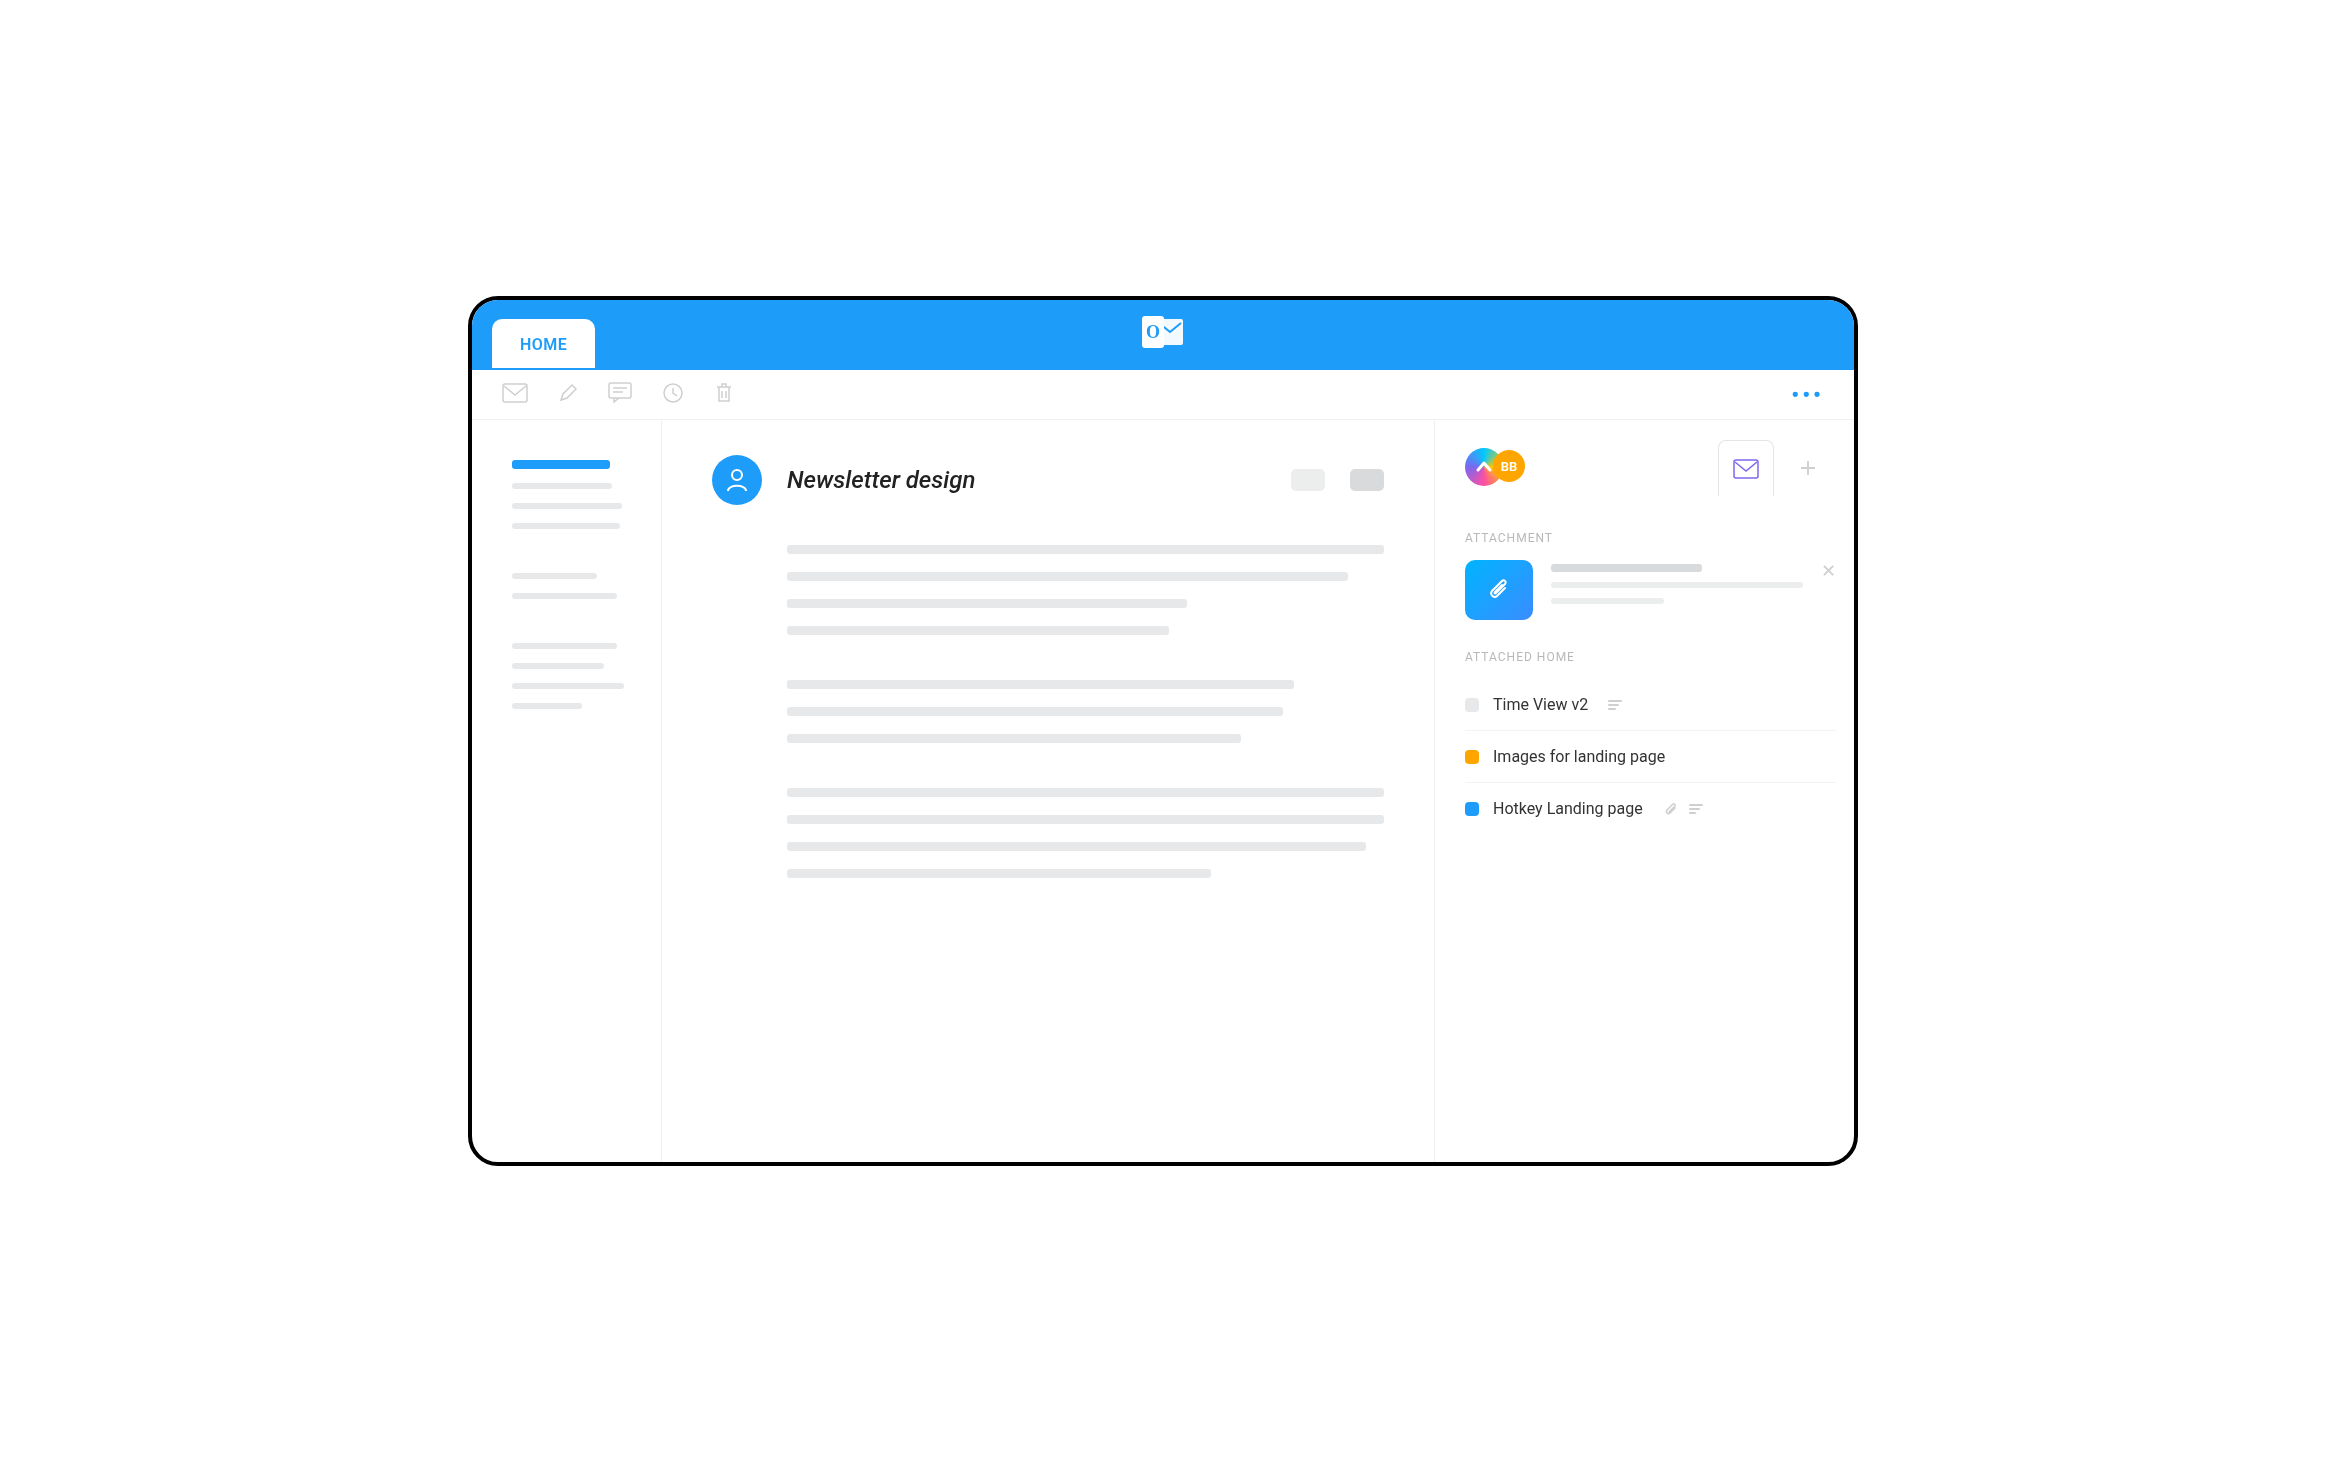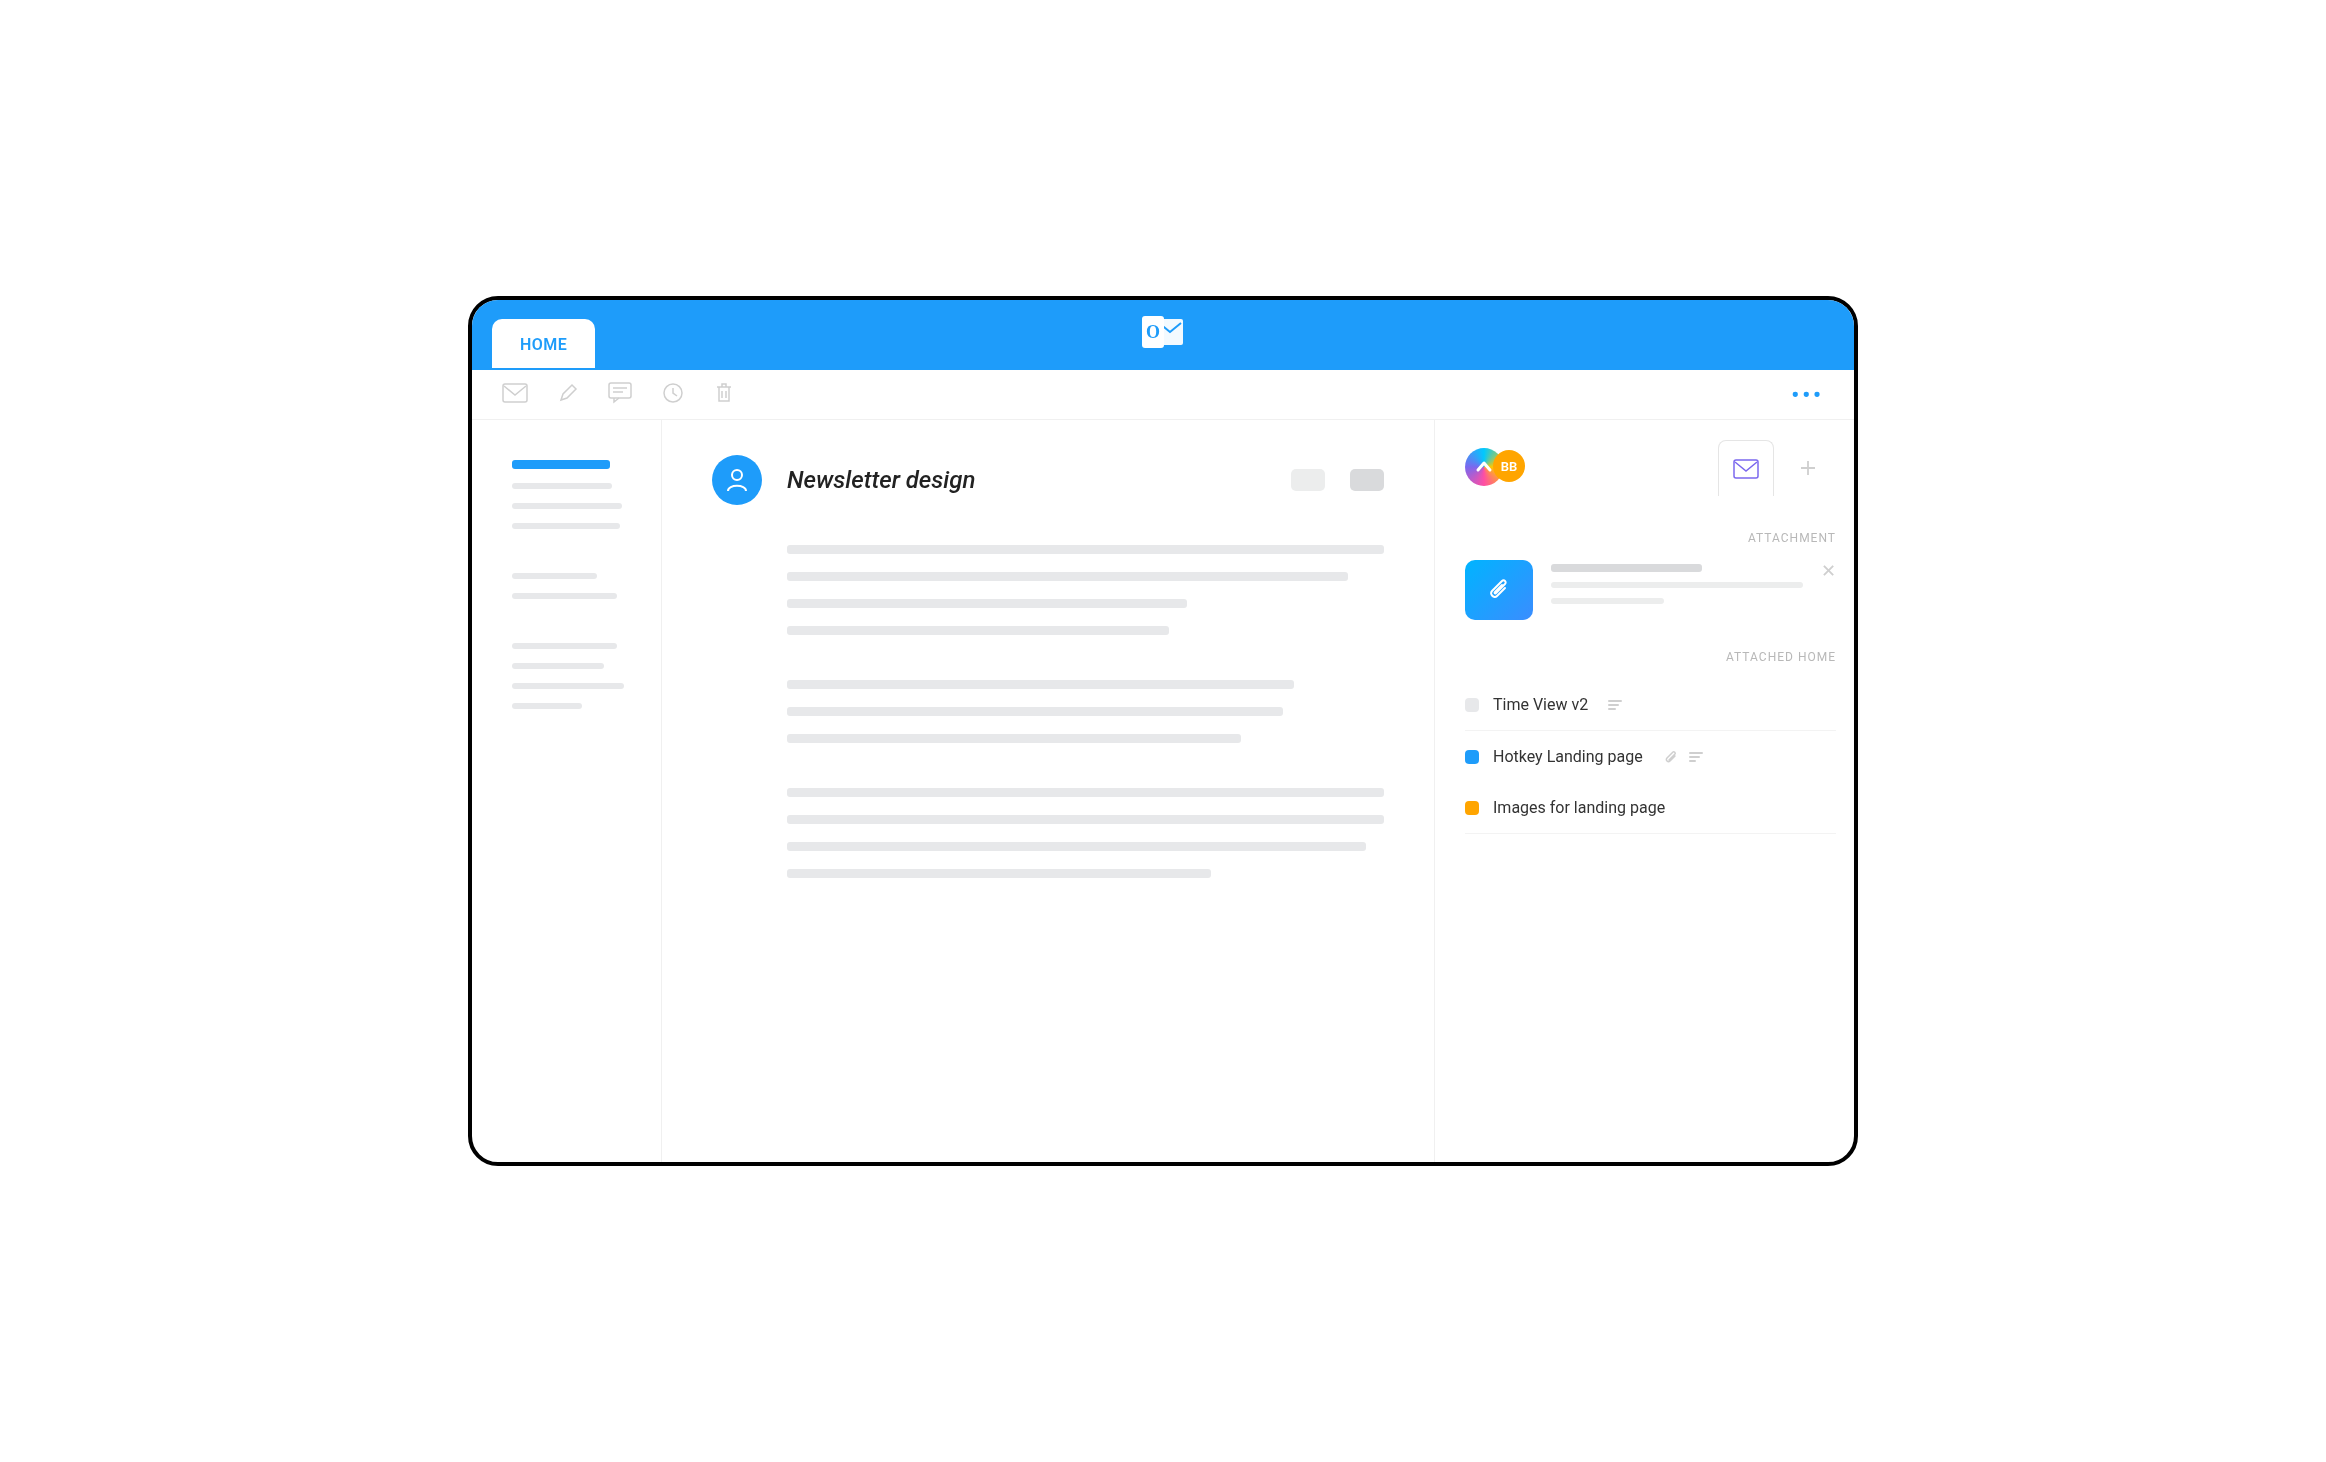--- a/index.html
+++ b/index.html
@@ -143,21 +143,20 @@
       align-items: center;
       justify-content: center;
       border-bottom: none;
     }
     .ptab.plain { border: none; }
     .section-label {
       font-size: 12px;
       color: #b8b8b8;
       letter-spacing: 1px;
       margin-bottom: 15px;
-      text-align: right;
     }
     .attachment-row {
       display: flex;
       align-items: flex-start;
       gap: 18px;
       margin-bottom: 30px;
     }
     .attach-thumb {
       width: 68px; height: 60px;
       border-radius: 10px;
@@ -359,33 +358,33 @@
         <div class="task-box gray"></div>
         <span class="task-label">Time View v2</span>
         <div class="task-icons">
           <span class="lines-icon">
               <span></span>
               <span></span>
               <span></span>
             </span>
         </div>
       </div>
+      <div class="task-row">
+        <div class="task-box orange"></div>
+        <span class="task-label">Images for landing page</span>
+      </div>
       <div class="task-row" style="border-bottom:none">
         <div class="task-box blue"></div>
         <span class="task-label">Hotkey Landing page</span>
         <div class="task-icons">
           <svg width="16" height="16" viewBox="0 0 16 16">
               <path d="M12 7 L7 12 C5 14 2 11 4 9 L10 3 C11 2 13 4 12 5 L6 11" fill="none" stroke="#cfcfcf" stroke-width="1.5" stroke-linecap="round"></path>
             </svg>
           <span class="lines-icon">
               <span></span>
               <span></span>
               <span></span>
             </span>
         </div>
       </div>
-      <div class="task-row">
-        <div class="task-box orange"></div>
-        <span class="task-label">Images for landing page</span>
-      </div>
     </div>
   </div>
 </div>
 
 </body></html>

